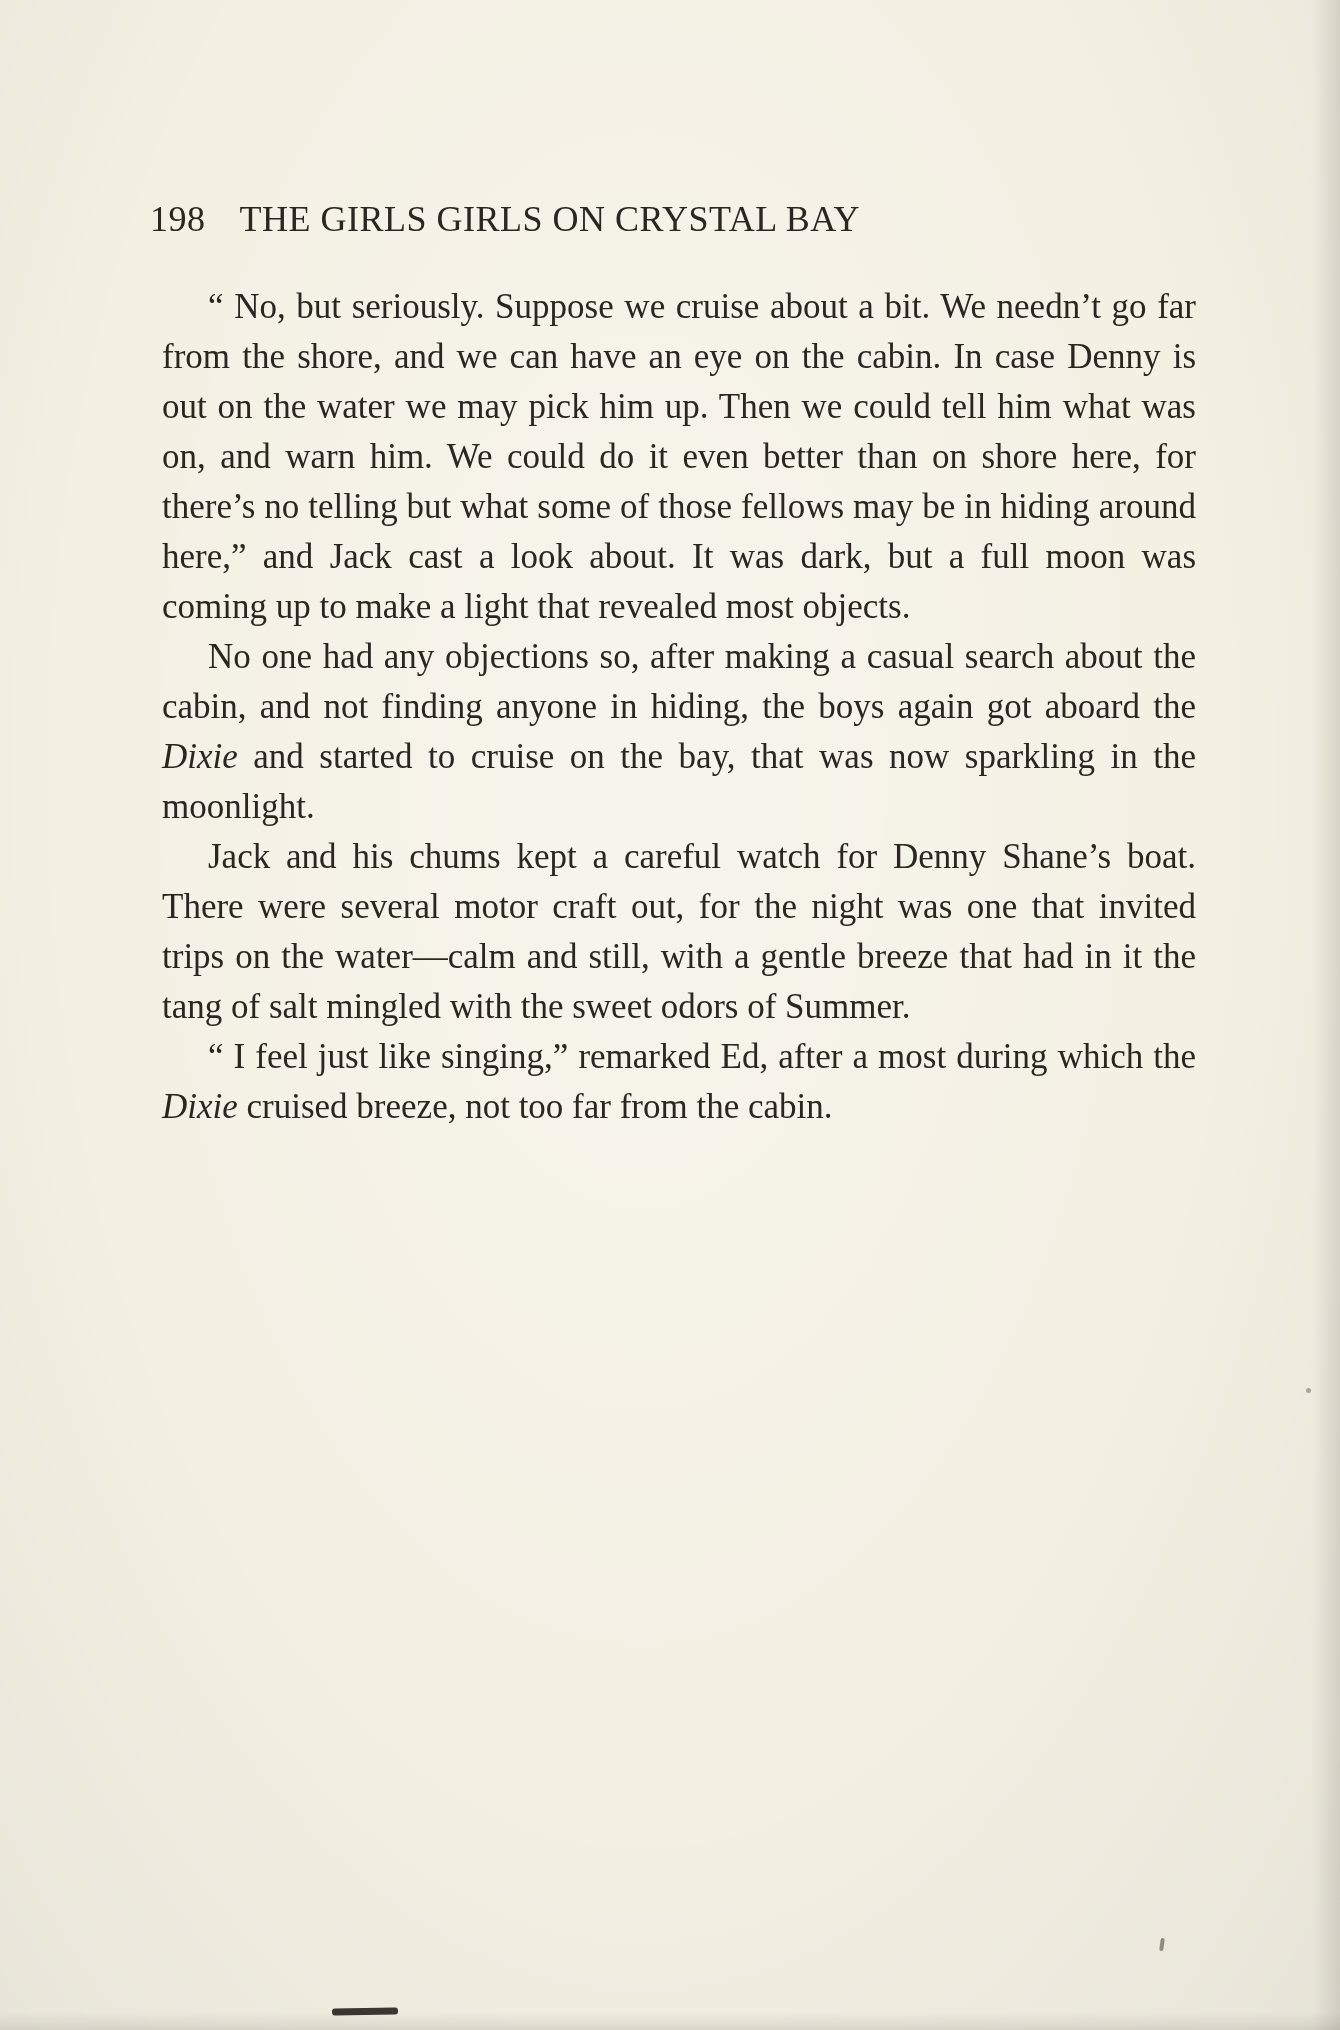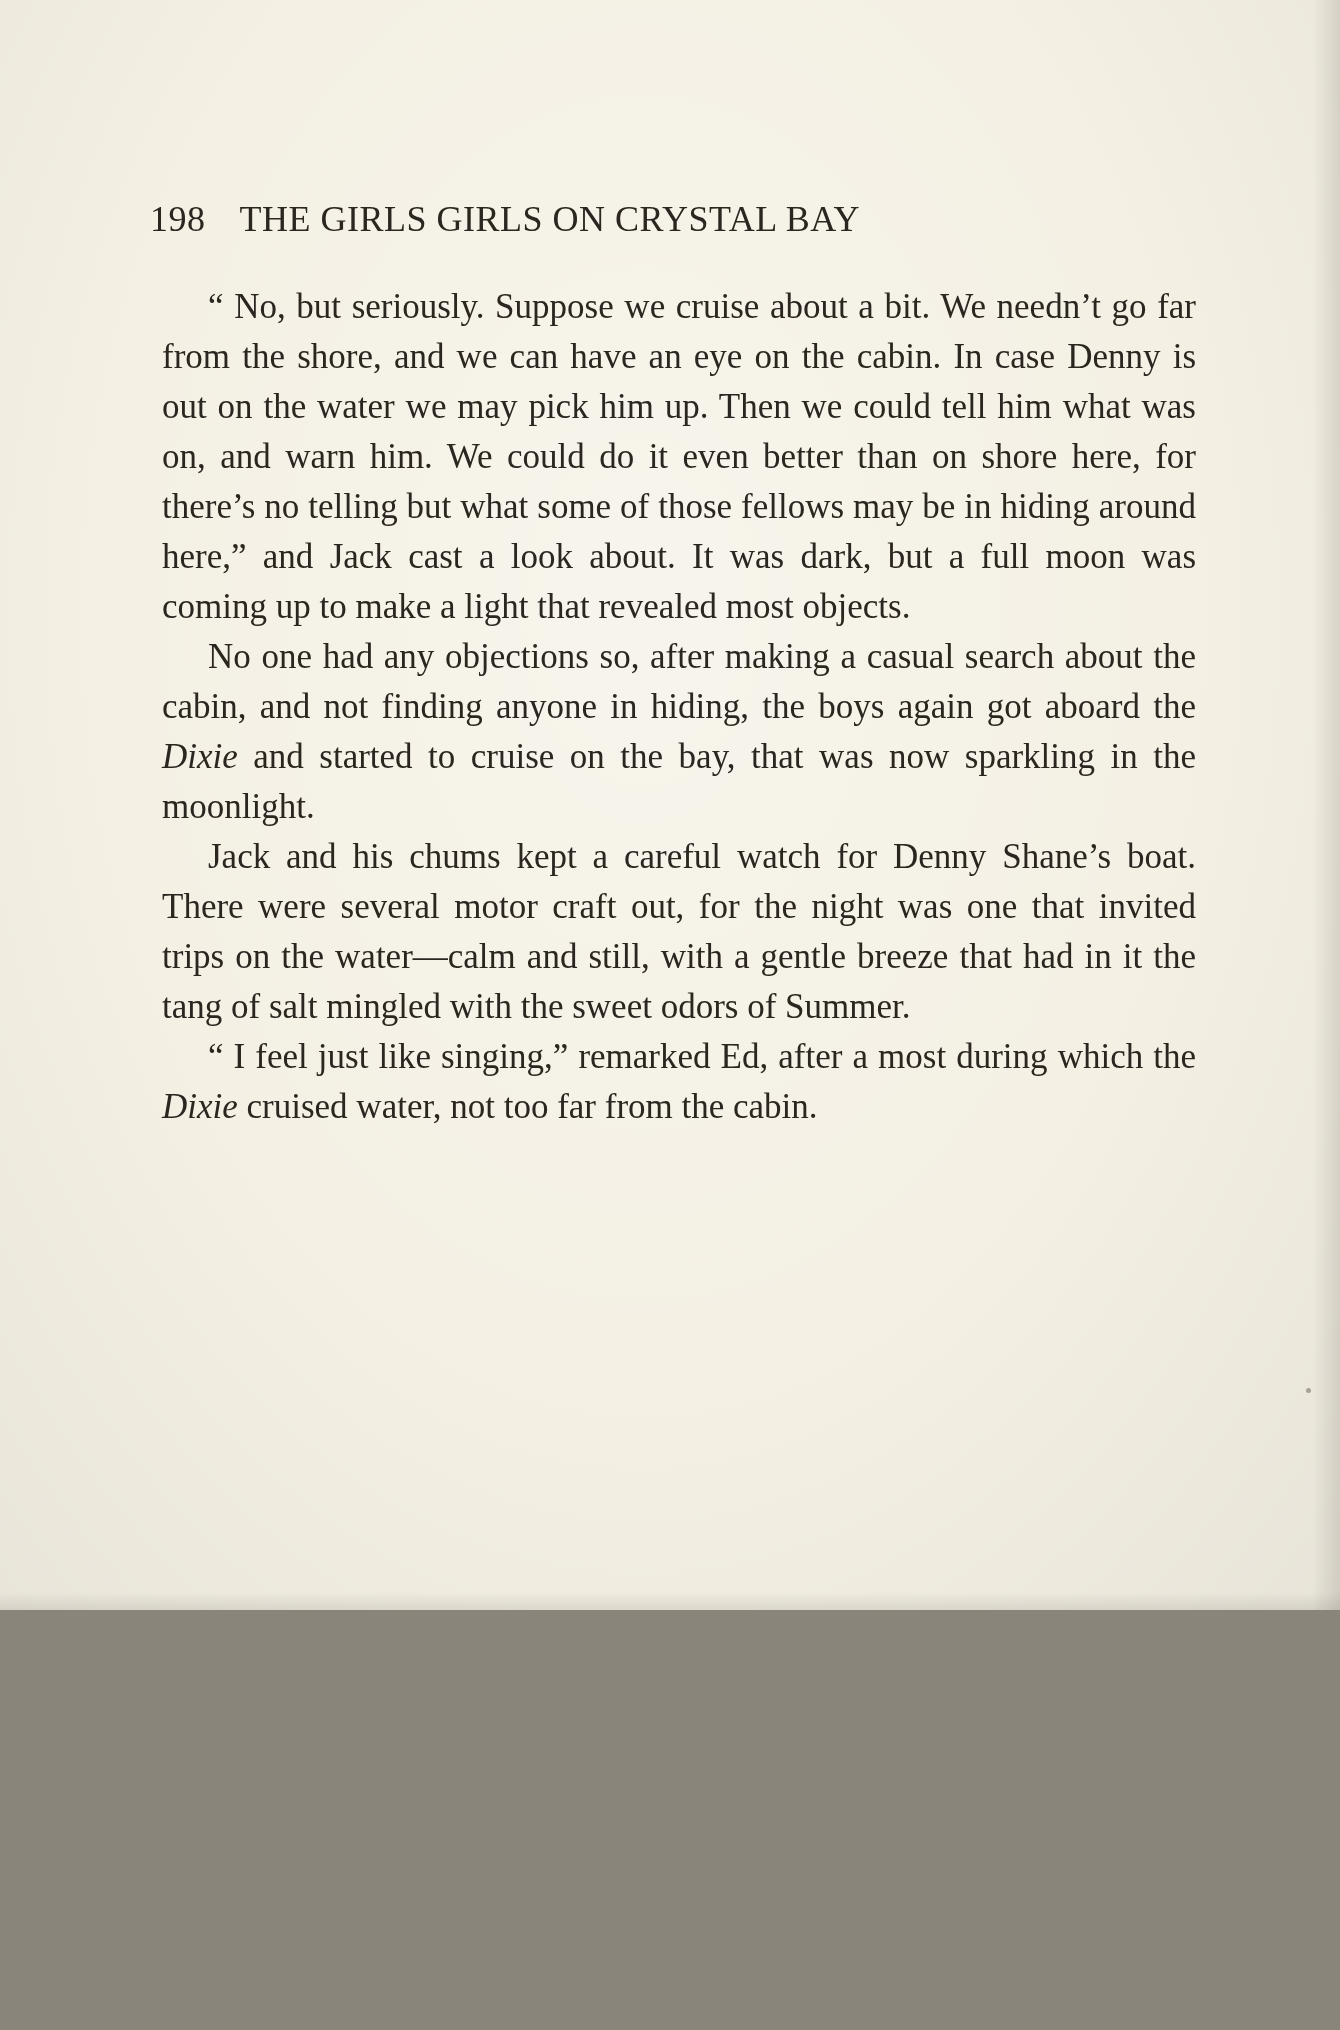--- a/index.html
+++ b/index.html
@@ -1,21 +1,21 @@
 <!DOCTYPE html>
 <html style="--paper: #f4f0e4; --ink: #2b2620;"><head>
 <meta charset="utf-8">
 <style>
   html, body { margin: 0; padding: 0; }
   body { background: #8a857a; }
 
   .page {
     position: relative;
     width: 1340px;
-    height: 1610px;
+    height: 2030px;
     margin: 0 auto;
     background: var(--paper, #f4f0e4);
     background-image:
       radial-gradient(ellipse at 48% 38%, rgba(255,255,255,0.30) 0%, rgba(0,0,0,0.00) 55%, rgba(0,0,0,0.05) 100%);
     color: var(--ink, #2b2620);
     font-family: "Liberation Serif", "DejaVu Serif", serif;
     overflow: hidden;
   }
 
   .running-head {
@@ -96,21 +96,21 @@
 
   <header class="running-head">
     <span class="pagenum">198</span>
     <span class="title">THE GIRLS GIRLS ON CRYSTAL BAY</span>
   </header>
 
   <main class="body-text">
       <p class="para"><span>“ No, but seriously.  Suppose we cruise about a bit.  We needn’t go far from the shore, and we can have an eye on the cabin.  In case Denny is out on the water we may pick him up.  Then we could tell him what was on, and warn him.  We could do it even better than on shore here, for there’s no telling but what some of those fellows may be in hiding around here,” and Jack cast a look about.  It was dark, but a full moon was coming up to make a light that revealed most objects.</span></p>
       <p class="para"><span>No one had any objections so, after making a casual search about the cabin, and not finding anyone in hiding, the boys again got aboard the </span><em>Dixie</em><span> and started to cruise on the bay, that was now sparkling in the moonlight.</span></p>
       <p class="para"><span>Jack and his chums kept a careful watch for Denny Shane’s boat.  There were several motor craft out, for the night was one that invited trips on the water—calm and still, with a gentle breeze that had in it the tang of salt mingled with the sweet odors of Summer.</span></p>
-      <p class="para"><span>“ I feel just like singing,” remarked Ed, after a most during which the </span><em>Dixie</em><span> cruised water, not too far from the cabin.</span></p>
+      <p class="para"><span>“ I feel just like singing,” remarked Ed, after a most during which the </span><em>Dixie</em><span> cruised breeze, not too far from the cabin.</span></p>
     </main>
 
   <div class="edge-shade"></div>
   <div class="bottom-shade"></div>
   <div class="artifact-dash"></div>
   <div class="speck-a"></div>
   <div class="speck-b"></div>
 
 </div>
 

